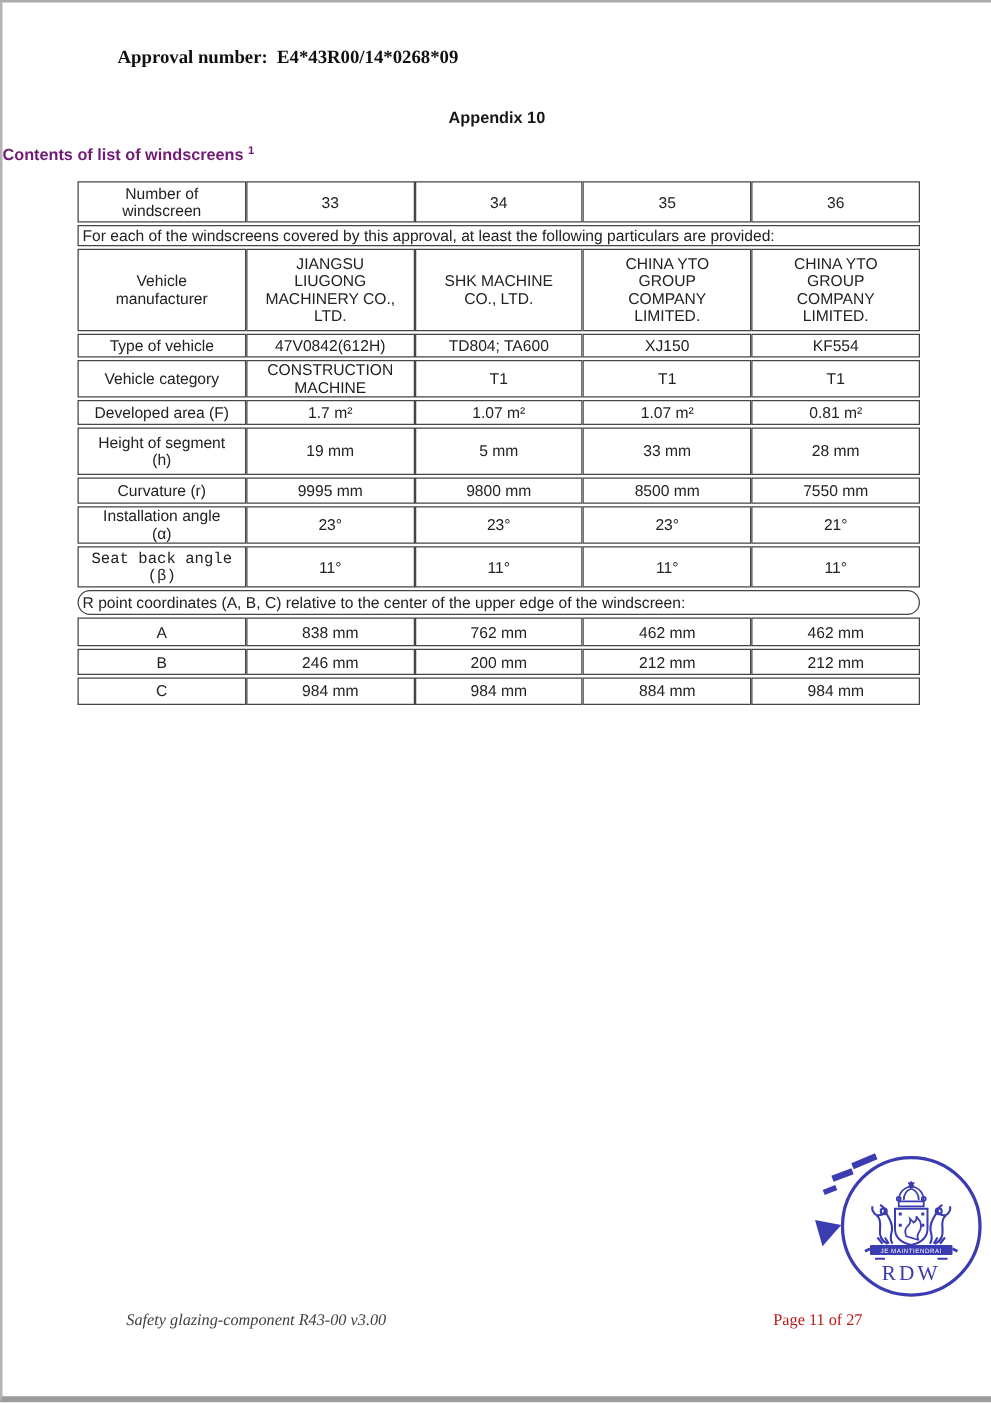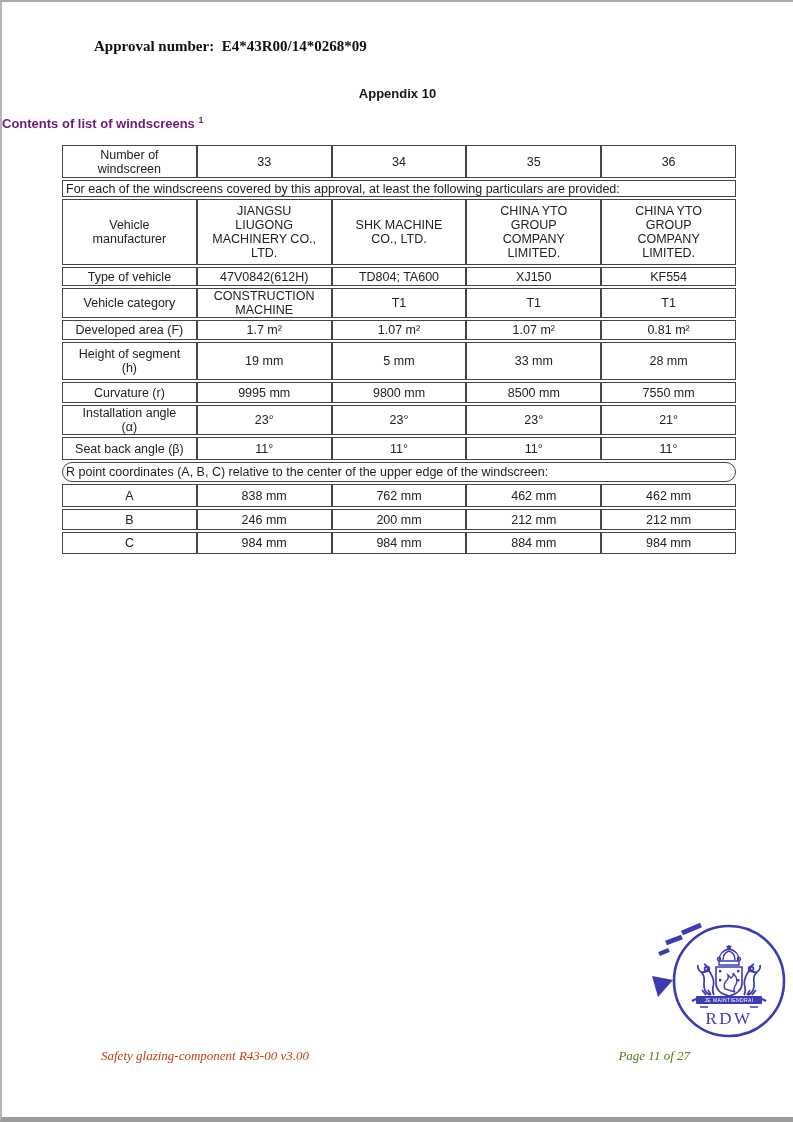--- a/index.html
+++ b/index.html
@@ -77,30 +77,29 @@
     padding-left: 6px;
     white-space: normal;
   }
   .footer-left {
     position: absolute;
     left: 99px;
     top: 1046px;
     font-family: "Liberation Serif", serif;
     font-style: italic;
     font-size: 13px;
-    color: #c2410c;
+    color: #404040;
   }
   .footer-right {
     position: absolute;
     right: 103px;
     top: 1046px;
     font-family: "Liberation Serif", serif;
-    font-style: italic;
-    font-size: 13px;
-    color: #4d7c0f;
+    font-size: 13px;
+    color: #b91c1c;
   }
   .stamp {
     position: absolute;
     left: 648px;
     top: 919px;
     width: 140px;
     height: 120px;
   }
 </style>
 </head>
@@ -191,21 +190,21 @@
         </tr>
         <tr>
           <td class="label-cell" style="height: 29px;">Installation angle
 (α)</td>
           <td class="value-cell" style="height: 29px;">23°</td>
           <td class="value-cell" style="height: 29px;">23°</td>
           <td class="value-cell" style="height: 29px;">23°</td>
           <td class="value-cell" style="height: 29px;">21°</td>
         </tr>
         <tr>
-          <td class="label-cell" style="height: 23px;">Seat back angle (β)</td>
+          <td class="label-cell" style="height: 33px; font-family: Liberation Mono, monospace;">Seat back angle (β)</td>
           <td class="value-cell" style="height: 23px;">11°</td>
           <td class="value-cell" style="height: 23px;">11°</td>
           <td class="value-cell" style="height: 23px;">11°</td>
           <td class="value-cell" style="height: 23px;">11°</td>
         </tr>
         <tr>
           <td colspan="5" class="note-cell" style="height: 20px; border-radius: 10px;">R point coordinates (A, B, C) relative to the center of the upper edge of the windscreen:</td>
         </tr>
         <tr>
           <td class="label-cell" style="height: 23px;">A</td>

